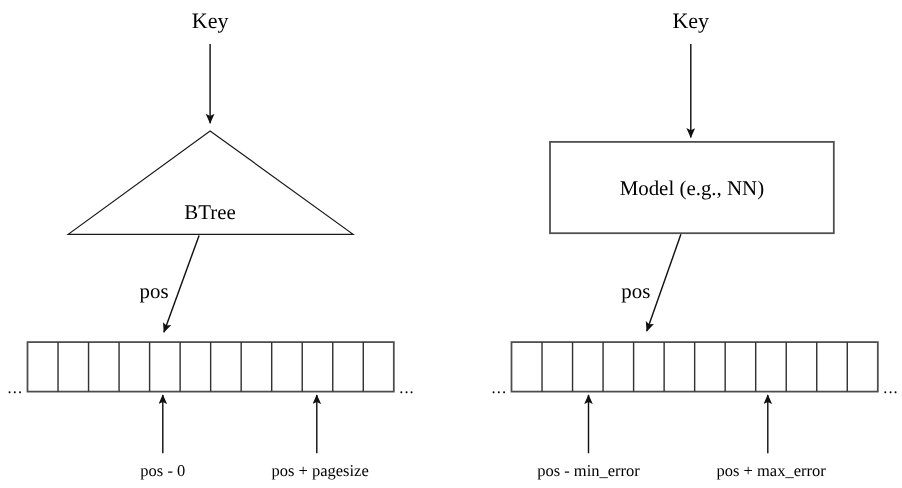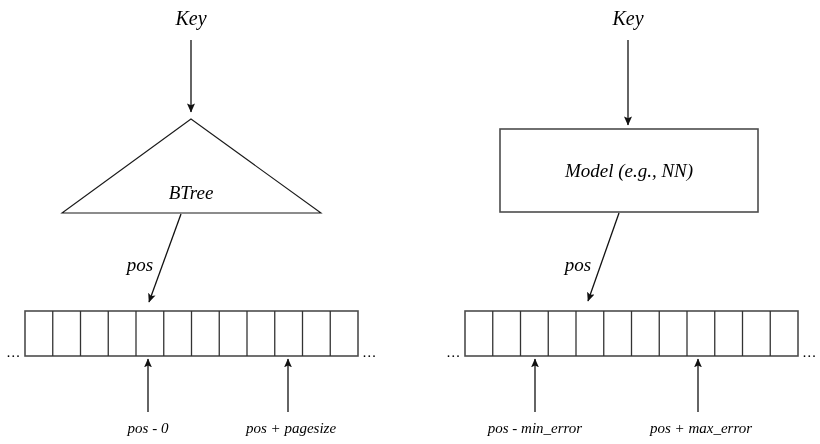--- a/index.html
+++ b/index.html
@@ -10,21 +10,20 @@
   body {
     font-family: "Liberation Serif", "DejaVu Serif", serif;
     color: #000000;
   }
   #canvas {
     position: relative;
     width: 820px;
     height: 444px;
     background: #ffffff;
     overflow: hidden;
-    font-style: italic;
   }
   #figure-svg {
     position: absolute;
     left: 0;
     top: 0;
     width: 820px;
     height: 444px;
   }
   .lbl {
     font-family: "Liberation Serif", "DejaVu Serif", serif;

